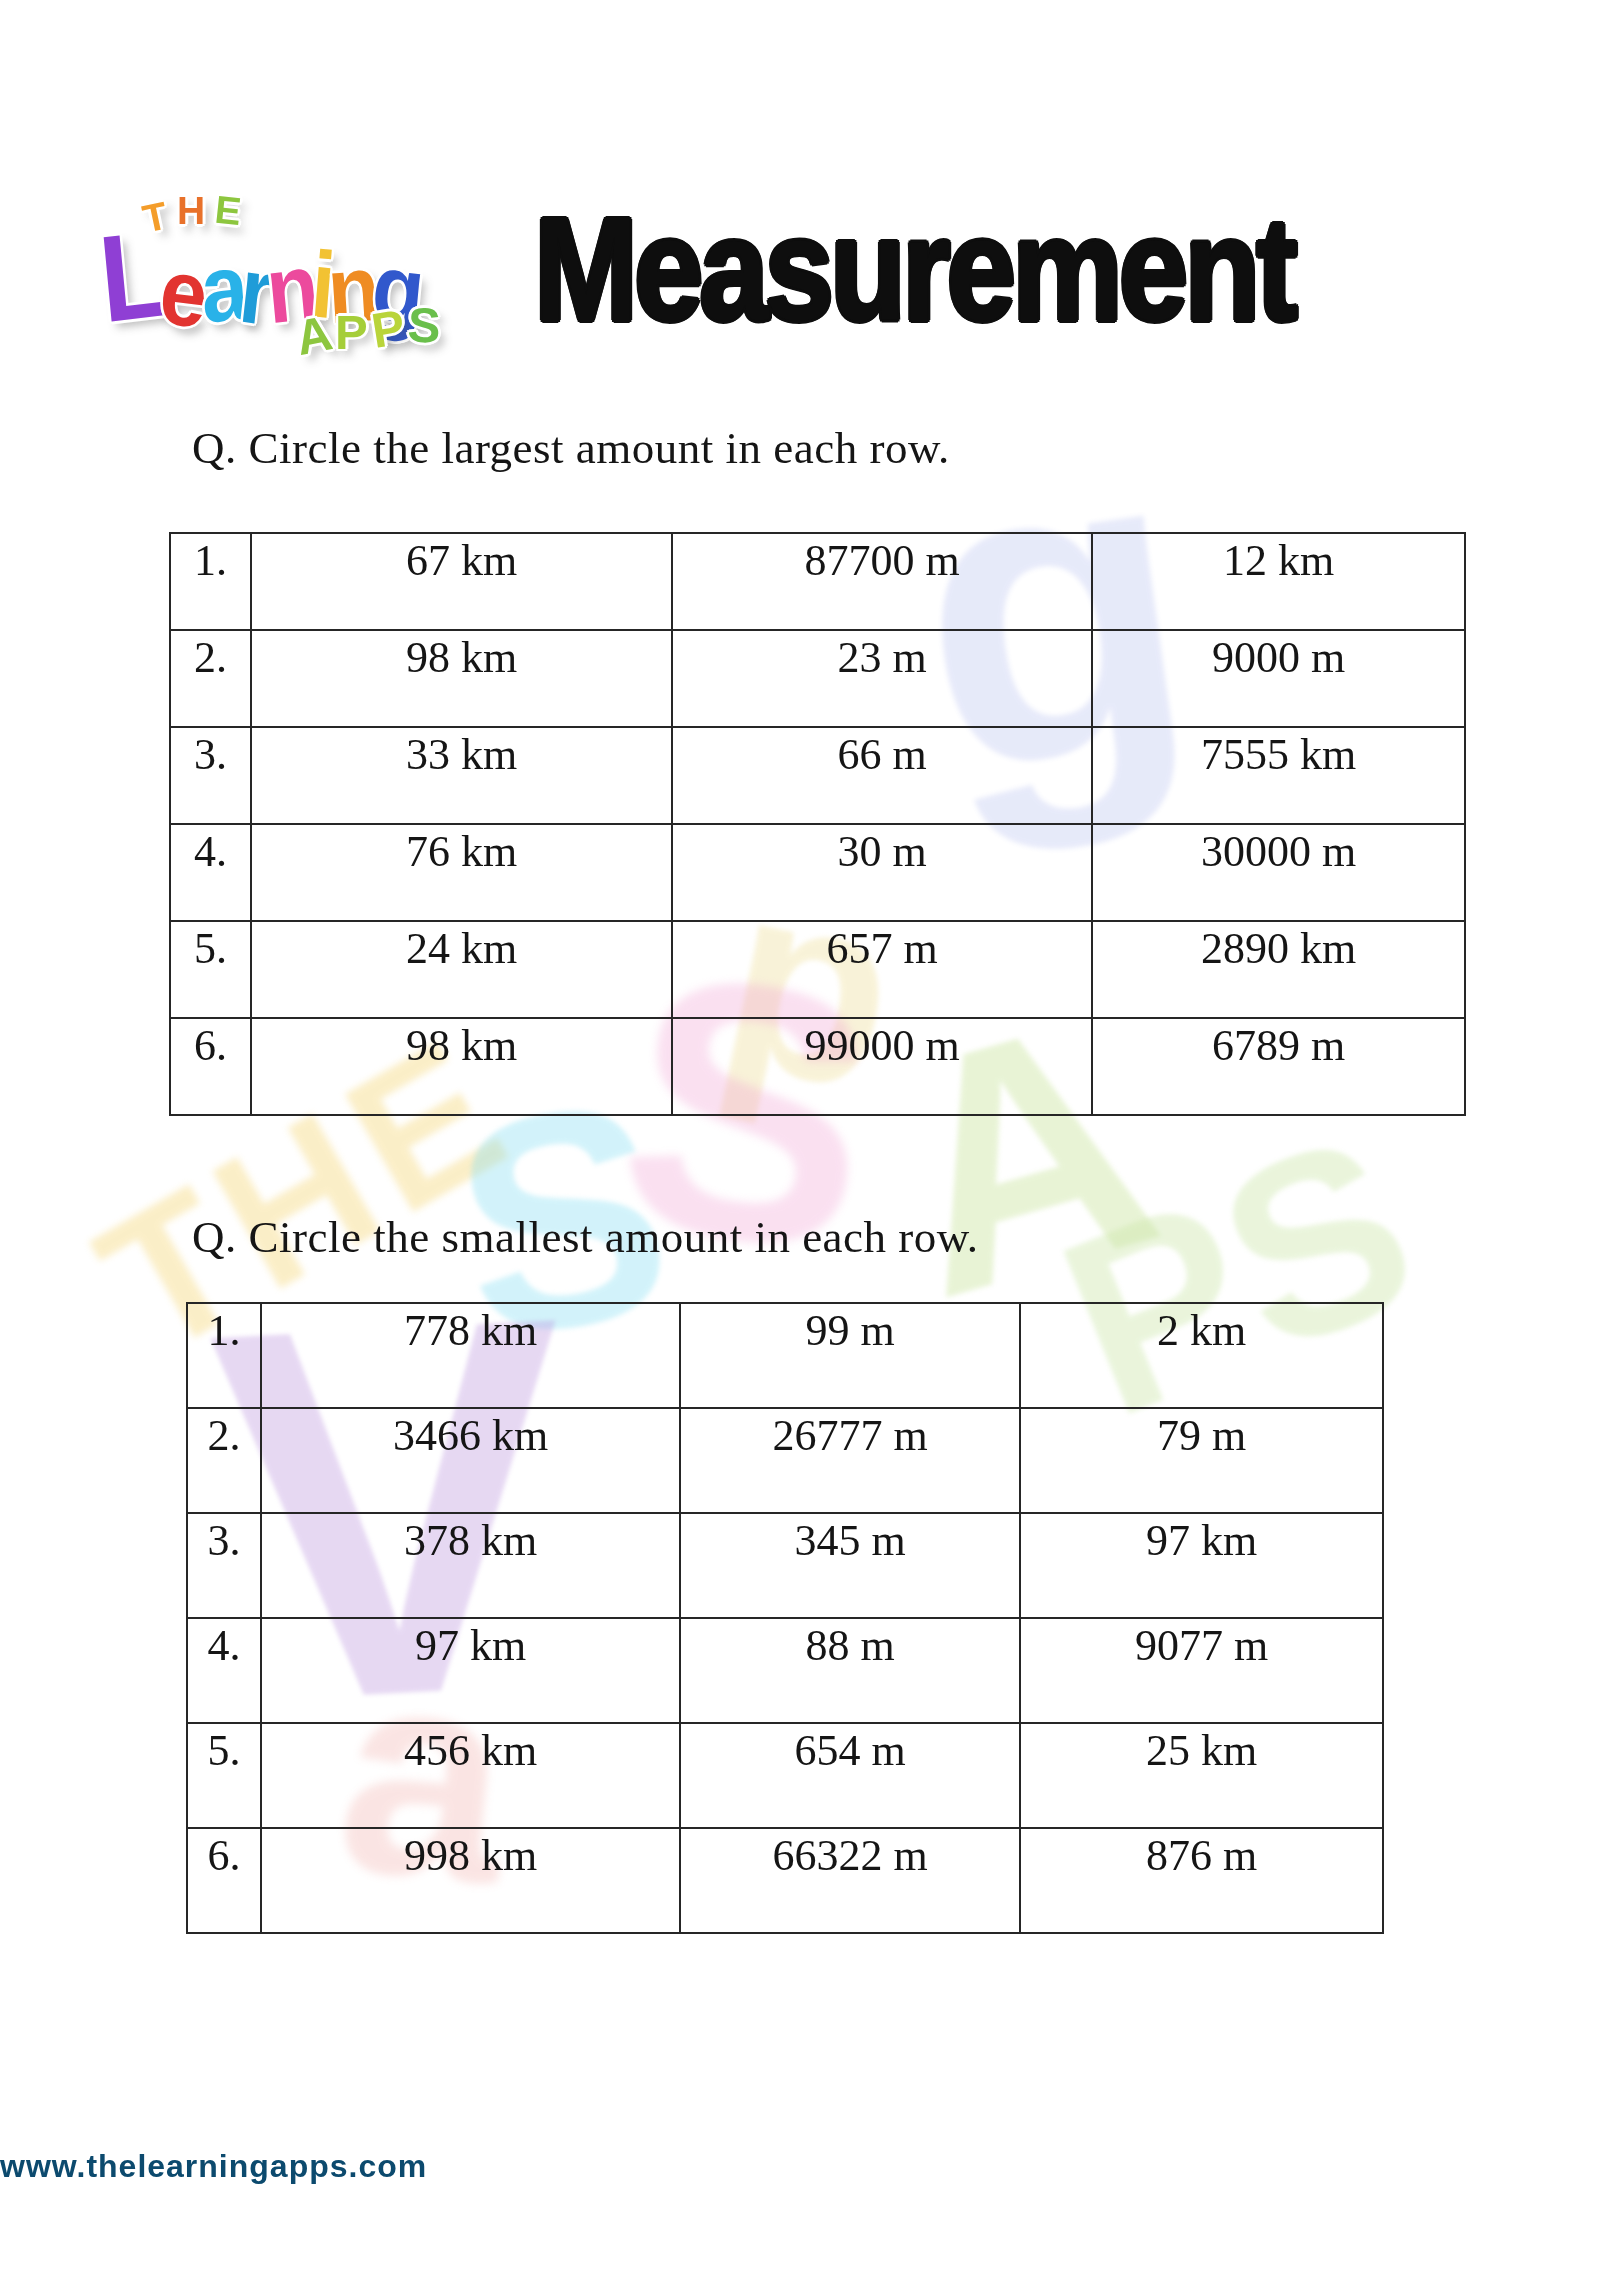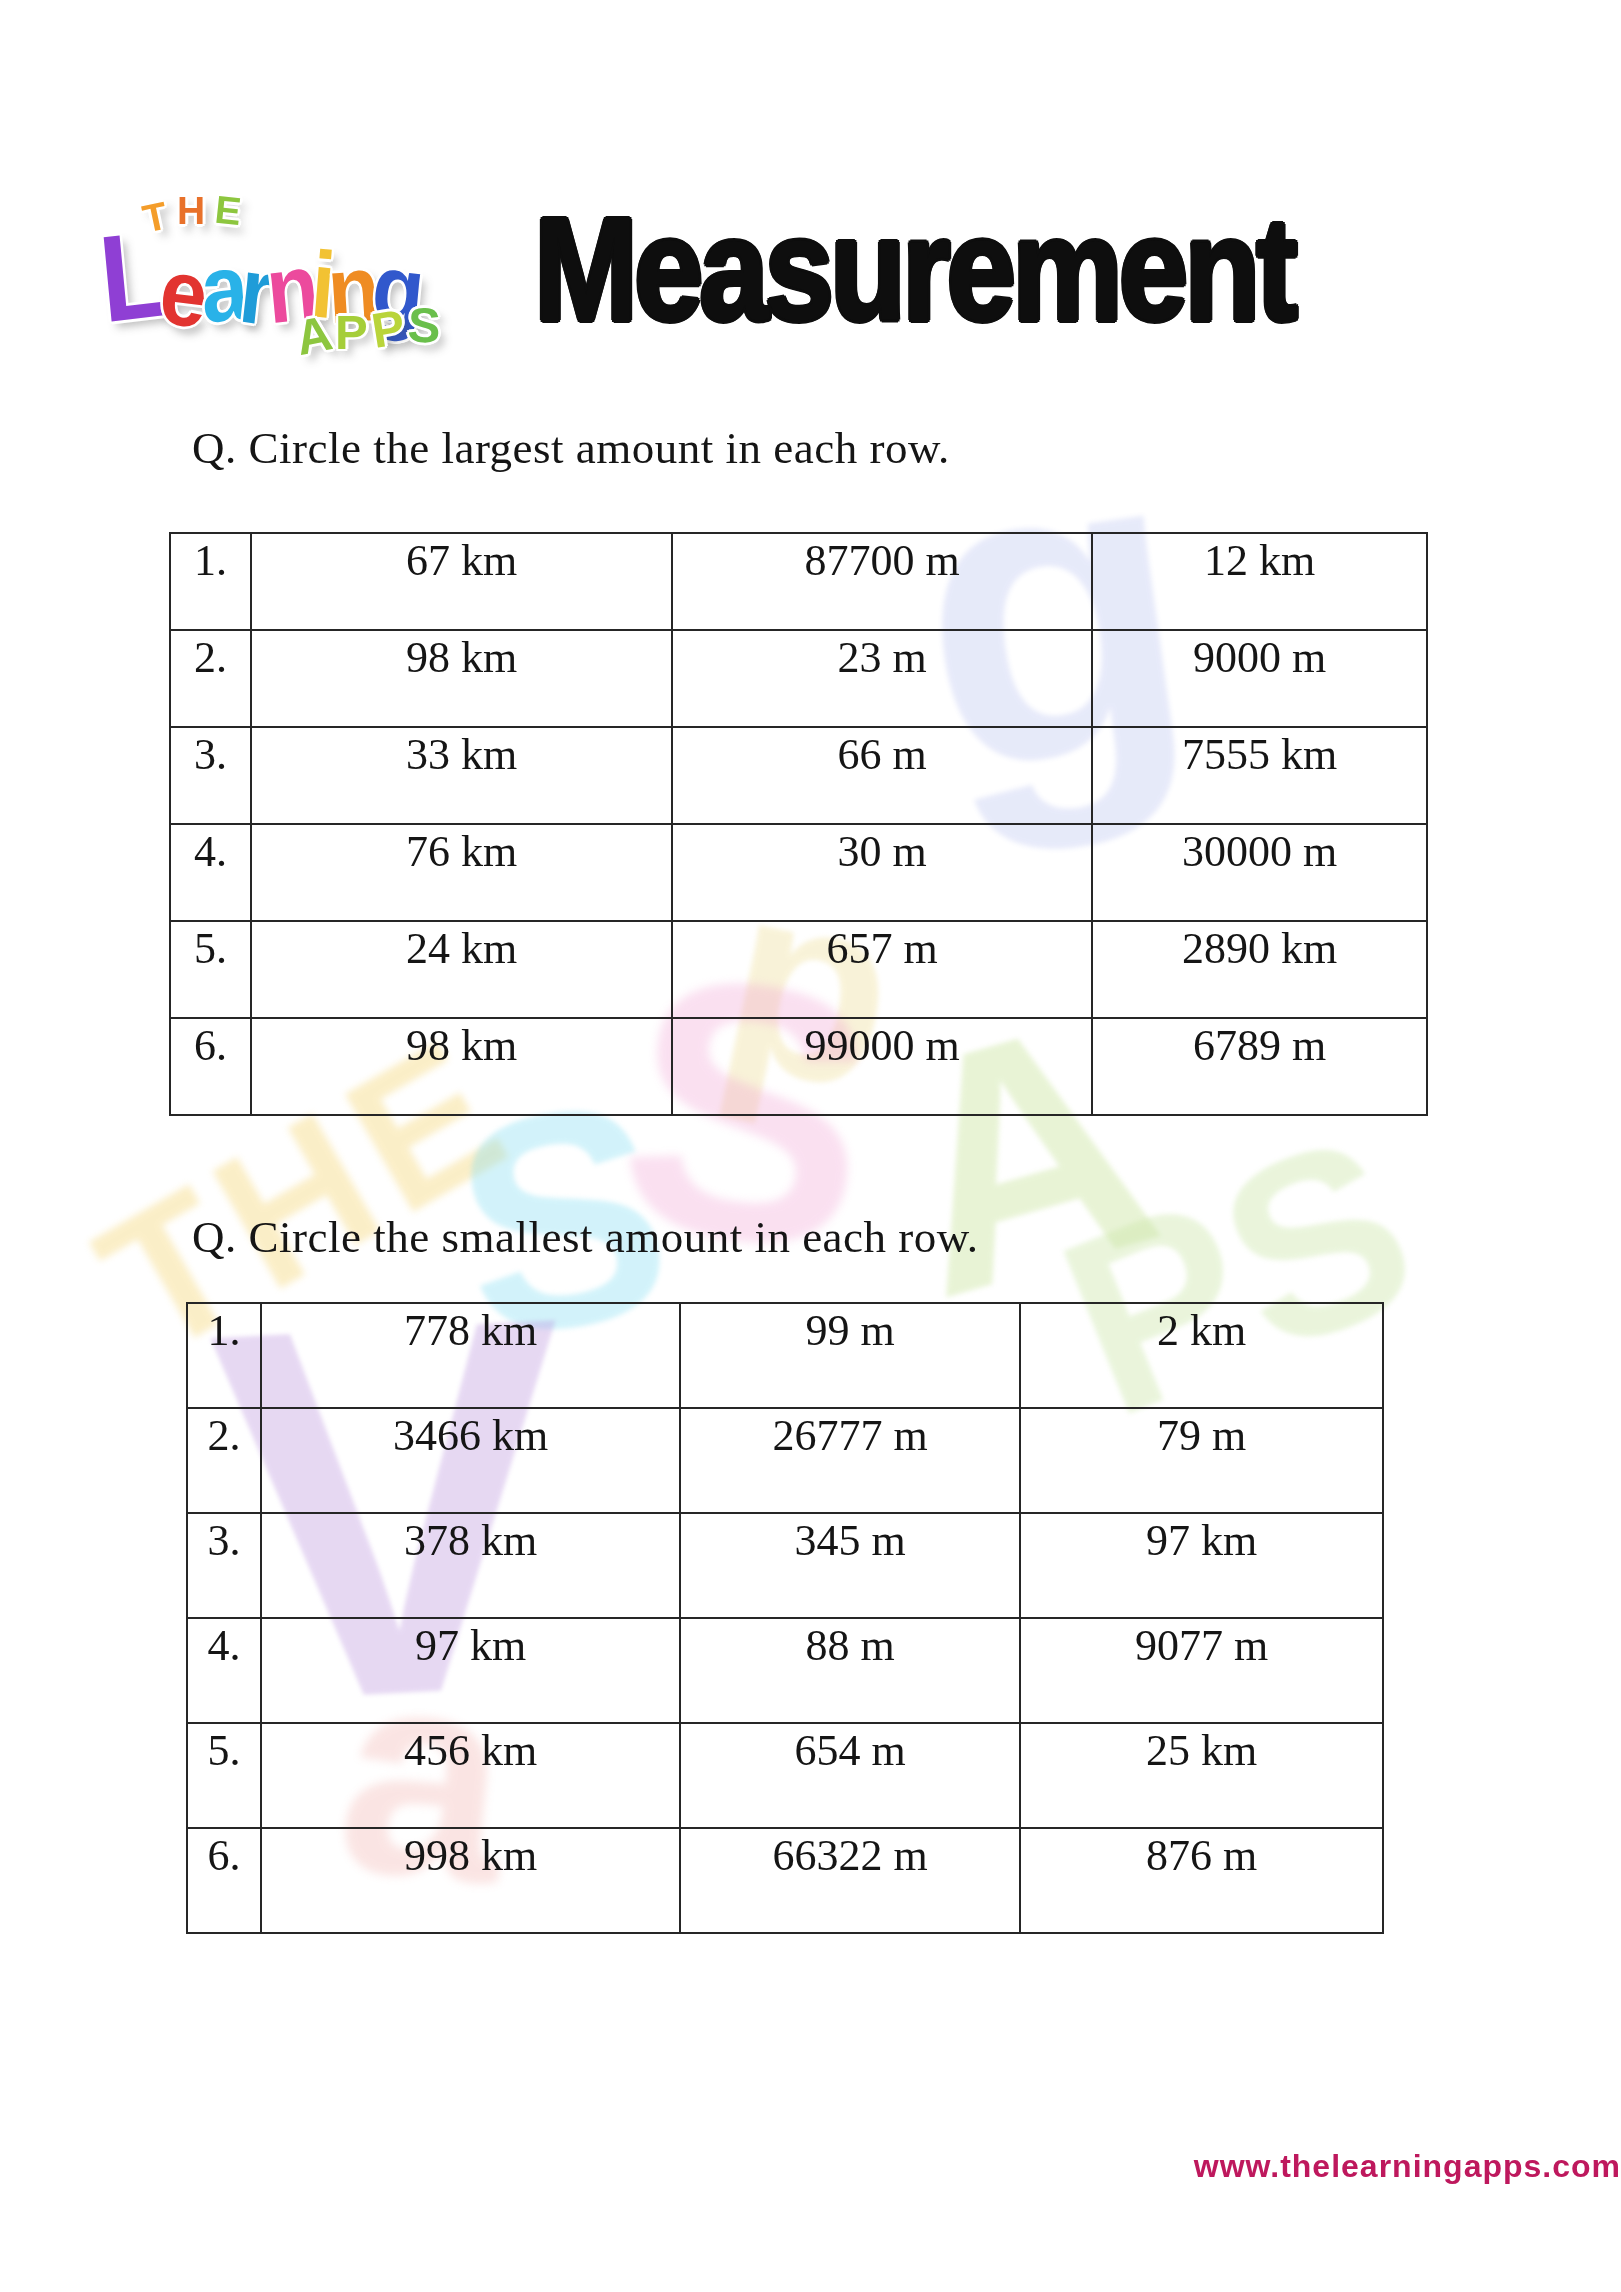--- a/index.html
+++ b/index.html
@@ -77,30 +77,30 @@
     position:absolute; z-index:2; border-collapse:collapse; table-layout:fixed;
     border:2.9px solid #262626; background:transparent;
   }
   .grid td {
     border:2px solid #262626; border-top-width:2.9px; border-bottom-width:2.9px;
     text-align:center; vertical-align:top; padding:2px 7.8px 0;
     font-size:44px; line-height:1.15; box-sizing:border-box;
   }
   .t1 { left:169px; top:532px; }
   .t1 td { height:97px; }
-  .t1 .c0 { width:81px; }  .t1 .c1 { width:421px; } .t1 .c2 { width:420px; } .t1 .c3 { width:335px; }
+  .t1 .c0 { width:81px; }  .t1 .c1 { width:421px; } .t1 .c2 { width:420px; } .t1 .c3 { width:373px; }
   .t2 { left:186px; top:1302px; }
   .t2 td { height:105px; }
   .t2 .c0 { width:74px; }  .t2 .c1 { width:419px; } .t2 .c2 { width:340px; } .t2 .c3 { width:363px; }
 
   
   .site {
-    position:absolute; left:0; right:0; top:2148px; z-index:2; text-align:right;
+    position:absolute; left:0; right:0; top:2148px; z-index:2; text-align:left;
     font-family:"Liberation Sans", sans-serif; font-weight:700; font-size:32px;
-    letter-spacing:1px; color:#be185d;
+    letter-spacing:1px; color:#0c4a6e;
   }
 </style>
 </head>
 <body>
 
 <div class="page">
 
   <div class="watermark">
     <span class="wm wm-g">g</span>
     <span class="wm wm-p">p</span>

